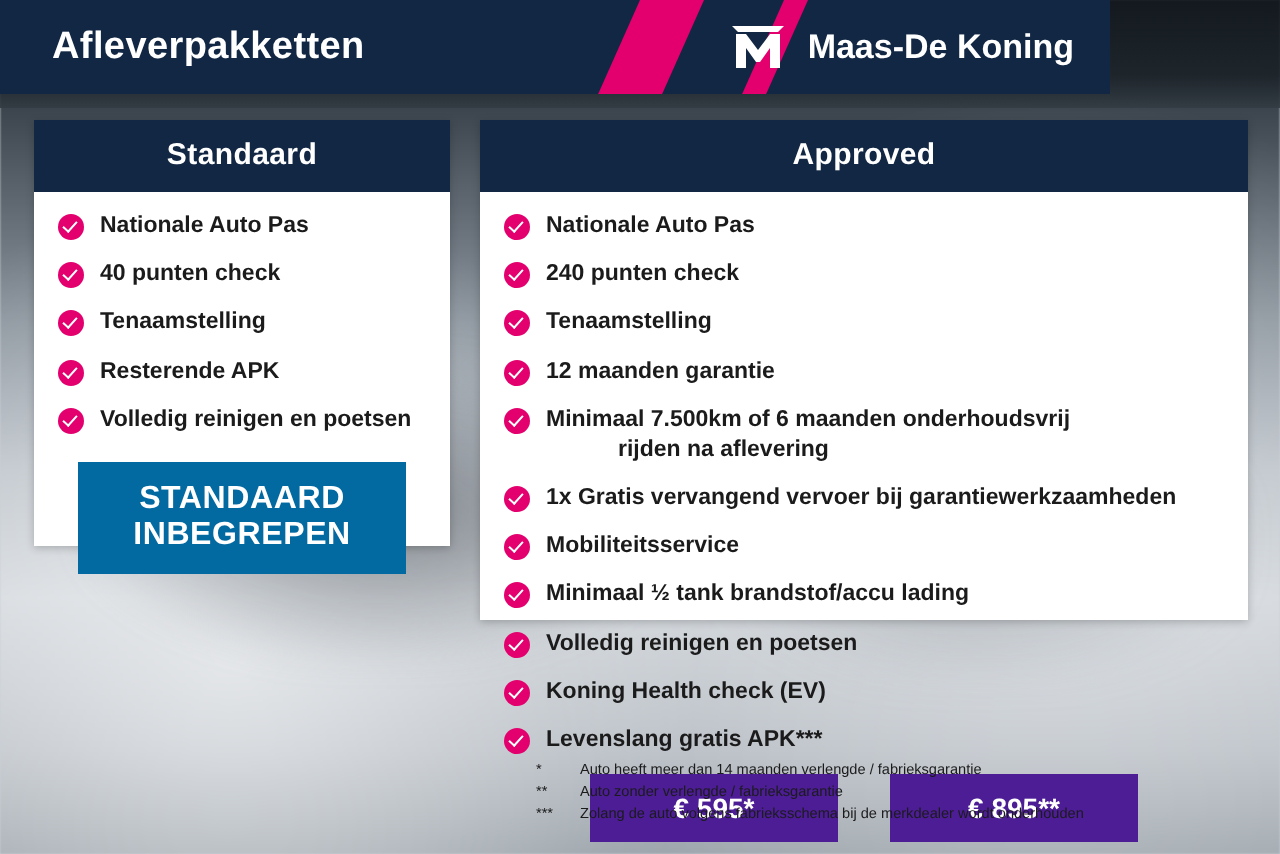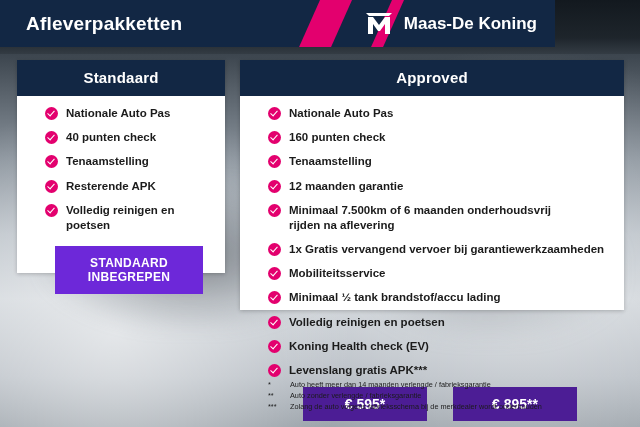--- a/index.html
+++ b/index.html
@@ -140,21 +140,21 @@
   .card-head {
     background: #122744;
     color: #ffffff;
     text-align: center;
     font-weight: bold;
     font-size: 15px;
     letter-spacing: 0.2px;
     padding: 9px 0 10px;
   }
   .card-body {
-    padding: 10px 12px 10px 28px;
+    padding: 10px 12px 10px 12px;
   }
   .feature {
     display: flex;
     align-items: flex-start;
     margin: 0 0 9px 0;
   }
   .check {
     flex: 0 0 auto;
     width: 13px;
     height: 13px;
@@ -176,29 +176,30 @@
     transform: rotate(42deg);
   }
   .feature-text {
     font-size: 11.5px;
     font-weight: bold;
     color: #1b1b1b;
     line-height: 1.32;
   }
   .feature-text .cont {
     display: block;
+    margin-left: 36px;
   }
 
   .btn-standaard {
     display: block;
     margin: 13px 10px 0 10px;
-    background: #6d28d9;
+    background: #0369a1;
     color: #ffffff;
     text-align: center;
-    font-size: 12px;
+    font-size: 16px;
     font-weight: bold;
     letter-spacing: 0.3px;
     padding: 10px 0 10px;
     border: none;
     width: calc(100% - 20px);
     font-family: "Liberation Sans", sans-serif;
     cursor: pointer;
   }
 
   .price-row {
@@ -295,21 +296,21 @@
 
   <div class="card card-approved">
     <div class="card-head">Approved</div>
     <div class="card-body">
       <div class="feature">
         <span class="check"></span>
         <span class="feature-text">Nationale Auto Pas</span>
       </div>
       <div class="feature">
         <span class="check"></span>
-        <span class="feature-text">160 punten check</span>
+        <span class="feature-text">240 punten check</span>
       </div>
       <div class="feature">
         <span class="check"></span>
         <span class="feature-text">Tenaamstelling</span>
       </div>
       <div class="feature">
         <span class="check"></span>
         <span class="feature-text">12 maanden garantie</span>
       </div>
       <div class="feature">

